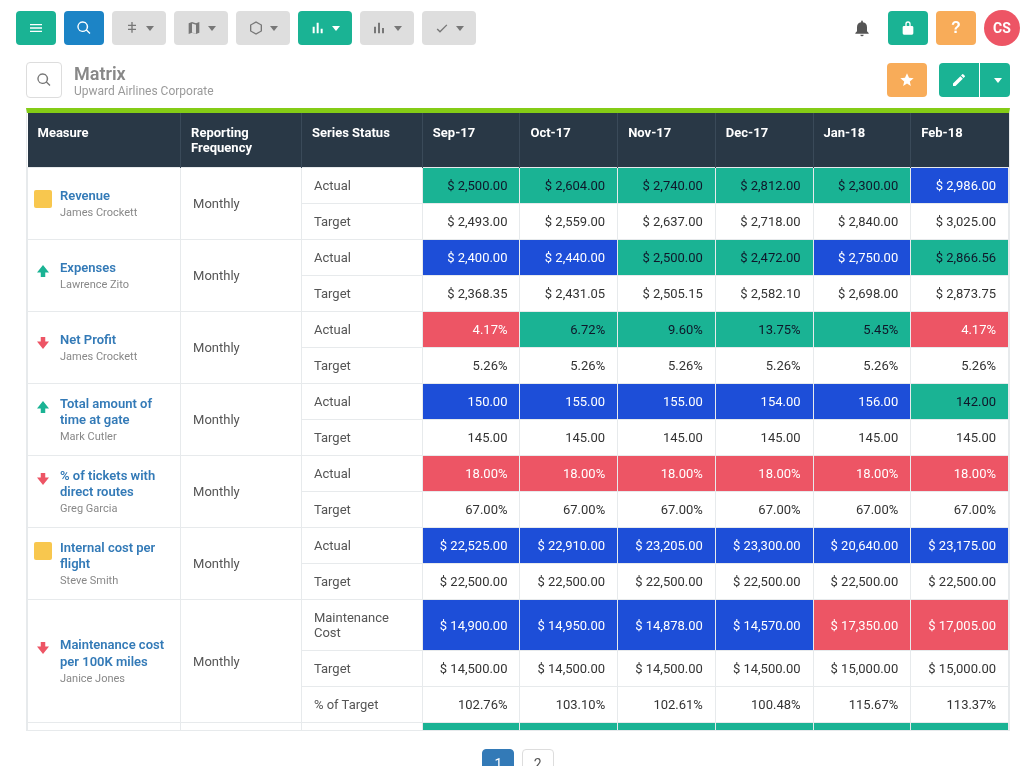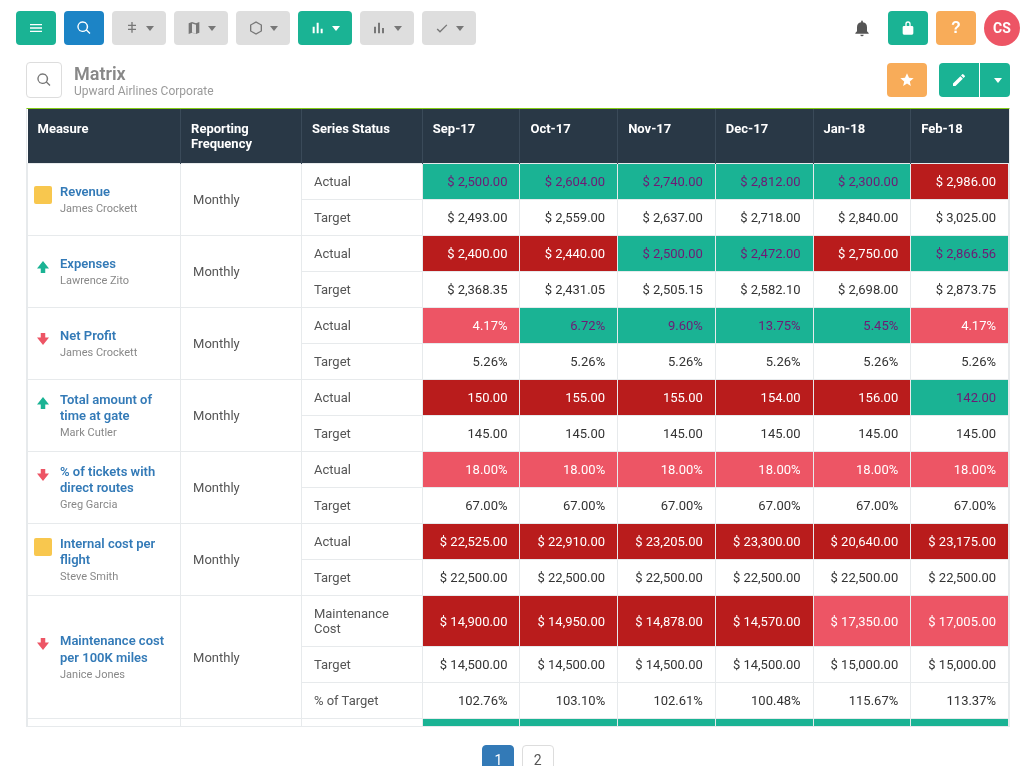--- a/index.html
+++ b/index.html
@@ -63,21 +63,21 @@
   .btn-split {
     display: inline-flex;
   }
   .btn-split .btn { border-radius: 4px 0 0 4px; }
   .btn-split .btn + .btn { border-radius: 0 4px 4px 0; margin-left: 1px; min-width: 28px; padding: 0 8px; }
 
   .table-wrap {
     margin: 0 26px;
     border-left: 1px solid #e7eaec;
     border-right: 1px solid #e7eaec;
-    border-top: 1px solid #84cc16;
+    border-top: 5px solid #84cc16;
     overflow: hidden;
   }
   table { border-collapse: collapse; width: 100%; table-layout: fixed; }
   thead th {
     background: #293846;
     color: #fff;
     text-align: left;
     padding: 12px 10px;
     font-weight: 700;
     font-size: 13px;
@@ -103,22 +103,22 @@
   }
   .measure-cell { display: flex; align-items: flex-start; gap: 8px; }
   .ind { width: 18px; height: 18px; flex-shrink: 0; margin-top: 2px; display: flex; align-items: center; justify-content: center; }
   .ind.square-yellow { background: #f8c74e; border-radius: 2px; }
   .ind.arrow-up { color: #1ab394; }
   .ind.arrow-down { color: #ed5565; }
   .ind svg { width: 18px; height: 18px; }
   .mname { color: #337ab7; font-weight: 600; font-size: 13px; line-height: 1.25; }
   .mowner { color: #888; font-size: 11px; margin-top: 2px; }
 
-  .bg-green { background: #1ab394; color: #701a75; }
-  .bg-yellow { background: #b91c1c; color: #fff; }
+  .bg-green { background: #1ab394; color: #0f172a; }
+  .bg-yellow { background: #1d4ed8; color: #fff; }
   .bg-red { background: #ed5565; color: #fff; }
 
   .sliver td { padding: 0; height: 8px; border-top: none; }
   .sliver .bg-green { background: #1ab394; }
 
   .pager { text-align: center; padding: 18px 0 12px; }
   .page {
     display: inline-flex; align-items: center; justify-content: center;
     width: 32px; height: 30px; border: 1px solid #ddd; border-radius: 4px; margin: 0 2px;
     font-size: 14px; color: #555;

